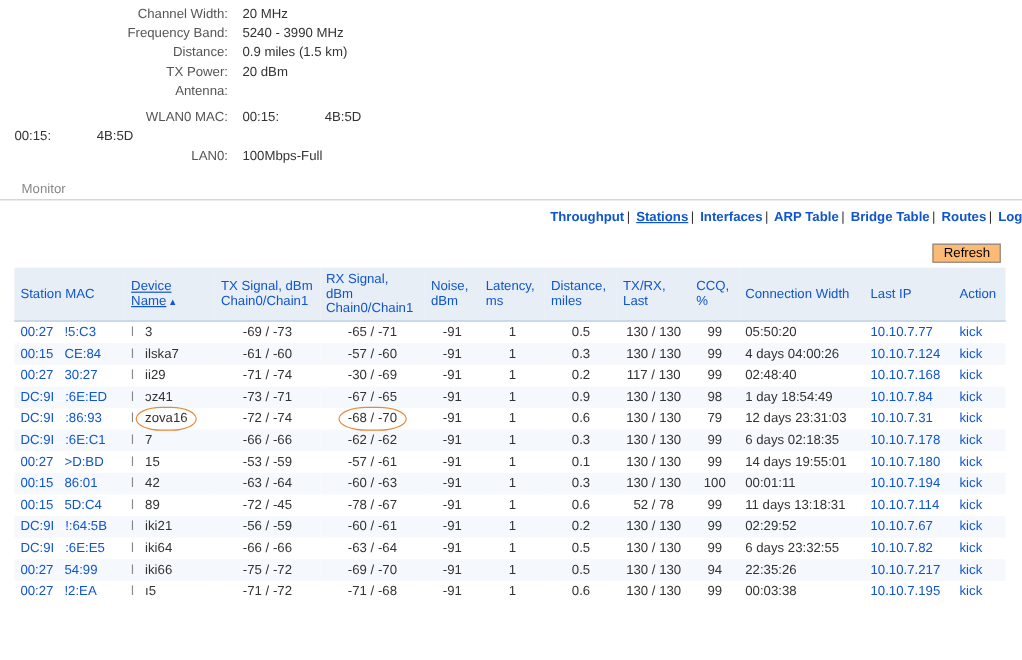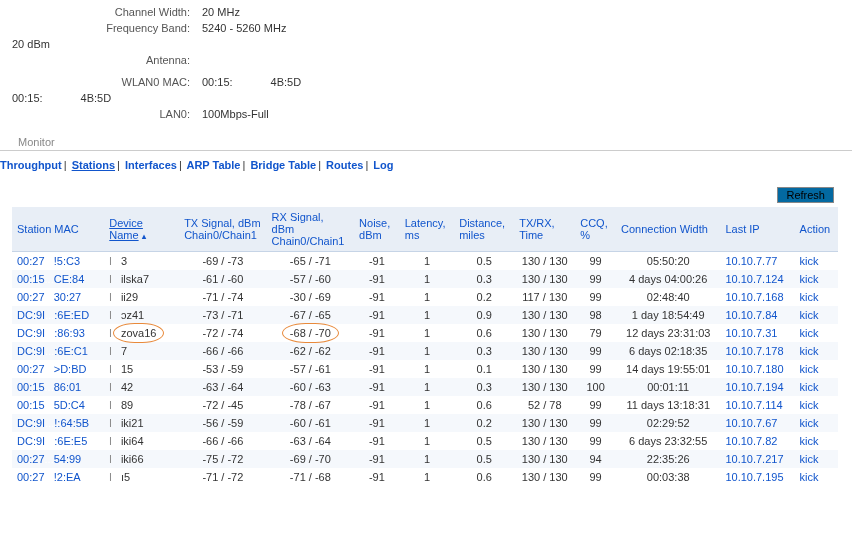--- a/index.html
+++ b/index.html
@@ -2,49 +2,54 @@
 <html><head>
 <meta charset="utf-8">
 <style>
   body { margin:0; font-family:Arial,Helvetica,sans-serif; font-size:11px; color:#333; background:#fff; width:852px; }
   a { color:#1155cc; text-decoration:none; cursor:pointer; }
   .info-block { margin:4px 0 12px 0; }
   .info-row { display:flex; line-height:16px; }
   .info-label { width:190px; text-align:right; color:#555; }
   .info-val { padding-left:12px; color:#333; }
   .monitor-hdr { color:#888; font-size:11px; padding:2px 0 2px 18px; border-bottom:1px solid #ccc; margin-bottom:4px; }
-  .nav-row { text-align:left; padding:4px 0 14px 0; font-weight:bold; color:#1155cc; }
+  .nav-row { text-align:right; padding:4px 0 14px 0; font-weight:bold; color:#1155cc; }
   .nav-row .sep { color:#333; padding:0 2px; font-weight:normal; }
   .refresh-wrap { text-align:right; padding:2px 18px 4px 0; }
-  button.refresh { font-size:11px; padding:1px 8px; border:1px solid #888; background:#0369a1; cursor:pointer; }
+  button.refresh { font-size:11px; padding:1px 8px; border:1px solid #888; background:#fdba74; cursor:pointer; }
   table.stations { width:826px; margin:0 12px; border-collapse:collapse; }
   table.stations thead th { background:#e8eef6; color:#1155cc; font-weight:normal; text-align:left; padding:4px 5px; border-bottom:1px solid #c6d4e6; font-size:11px; }
   table.stations thead th .sub { display:block; }
   table.stations tbody td { padding:3px 5px; border-bottom:0; font-size:11px; white-space:nowrap; }
   table.stations tbody tr:nth-child(even) td { background:#f5f8fc; }
   .center { text-align:center; }
-  .right  { text-align:center; }
+  .right  { text-align:left; }
   .circle { position:relative; display:inline-block; }
   .circle .ring { position:absolute; top:-4px; left:-8px; right:-8px; bottom:-4px; border:1.5px solid #e8893a; border-radius:50%/60%; pointer-events:none; }
   .sort-ind { font-size:9px; }
   th.col-dev a .label { text-decoration:underline;margin-top:36px; }
 </style>
 </head>
 <body>
 
 <div class="info-block">
   <div class="info-row">
       <div class="info-label">Channel Width:</div>
       <div class="info-val">20 MHz</div>
     </div>
   <div class="info-row">
       <div class="info-label">Frequency Band:</div>
-      <div class="info-val">5240 - 5260 MHz</div>
-    </div>
-  <div class="info-row">
+      <div class="info-val">5240 - 3990 MHz</div>
+    </div>
+  <div class="info-row">
+      <div class="info-label">Distance:</div>
+      <div class="info-val">0.9 miles (1.5 km)</div>
+    </div>
+  <div class="info-row">
+      <div class="info-label">TX Power:</div>
       <div class="info-val">20 dBm</div>
     </div>
   <div class="info-row">
       <div class="info-label">Antenna:</div>
       <div class="info-val"></div>
     </div>
   <div style="height:6px"></div>
   <div class="info-row">
       <div class="info-label">WLAN0 MAC:</div>
       <div class="info-val" style="display:flex;gap:38px">
@@ -83,21 +88,21 @@
 <table class="stations">
   <thead>
     <tr>
       <th style="width:92px"><a>Station MAC</a></th>
       <th class="col-dev" style="width:82px"><a><span class="label">Device Name</span> <span class="sort-ind">▴</span></a></th>
       <th class="center" style="width:82px"><a><span>TX Signal, dBm</span><span class="sub">Chain0/Chain1</span></a></th>
       <th class="center" style="width:82px"><a><span>RX Signal, dBm</span><span class="sub">Chain0/Chain1</span></a></th>
       <th class="center" style="width:40px"><a>Noise, dBm</a></th>
       <th class="center" style="width:48px"><a>Latency, ms</a></th>
       <th class="center" style="width:54px"><a>Distance, miles</a></th>
-      <th class="center" style="width:56px"><a>TX/RX, Time</a></th>
+      <th class="center" style="width:56px"><a>TX/RX, Last</a></th>
       <th class="center" style="width:34px"><a>CCQ, %</a></th>
       <th class="right" style="width:104px"><a>Connection Width</a></th>
       <th style="width:70px"><a>Last IP</a></th>
       <th style="width:36px"><a>Action</a></th>
     </tr>
   </thead>
   <tbody id="rows">
       <tr>
         <td><a>00:27</a><span style="color:#fff">...</span><a>!5:C3</a></td>
         <td><span style="color:#888">l&nbsp;&nbsp;&nbsp;</span>3</td>

